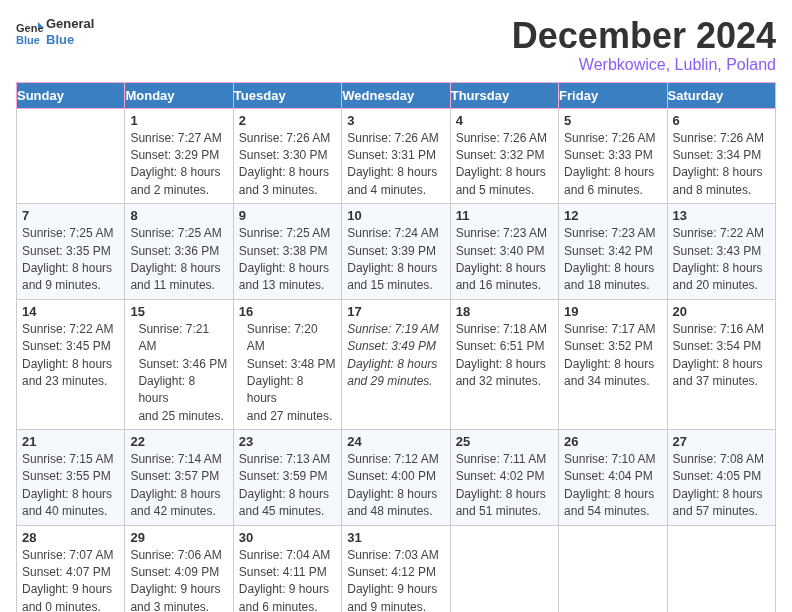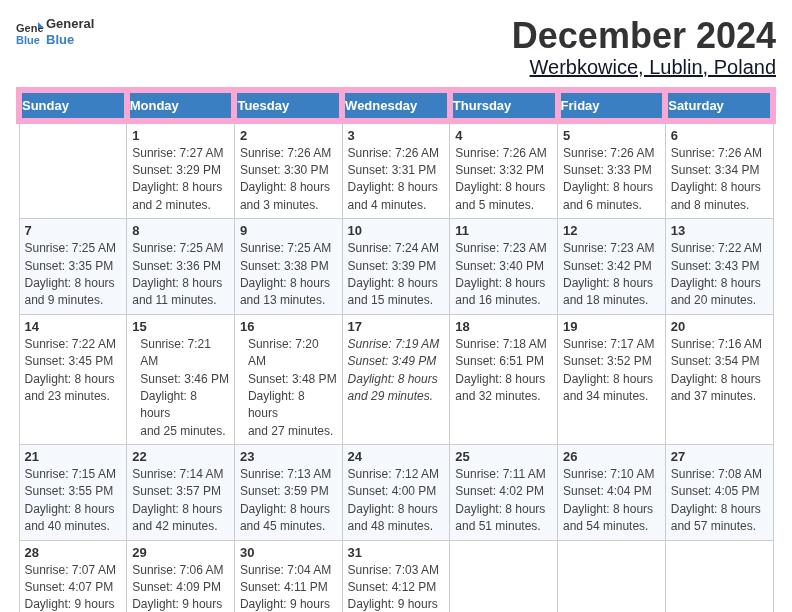--- a/index.html
+++ b/index.html
@@ -32,37 +32,36 @@
     .title-block {
       text-align: right;
     }
     .month-title {
       font-size: 36px;
       font-weight: bold;
       color: #333;
       line-height: 1.1;
     }
     .location {
-      font-size: 20px;
-      color: #0f172a;
-      text-decoration: underline;
+      font-size: 16px;
+      color: #8b5cf6;
     }
     table {
       width: 100%;
       border-collapse: collapse;
       table-layout: fixed;
     }
     thead tr th {
       background: #3a7fc1;
       color: #fff;
       font-size: 13px;
       font-weight: bold;
       padding: 5px 0;
       text-align: left;
-      border: 6px solid #f9a8d4;
+      border: 1px solid #f9a8d4;
     }
     tbody tr td {
       border: 1px solid #ccc;
       vertical-align: top;
       padding: 4px 5px;
       font-size: 10.5px;
       color: #333;
       height: 82px;
       background: #fff;
     }

